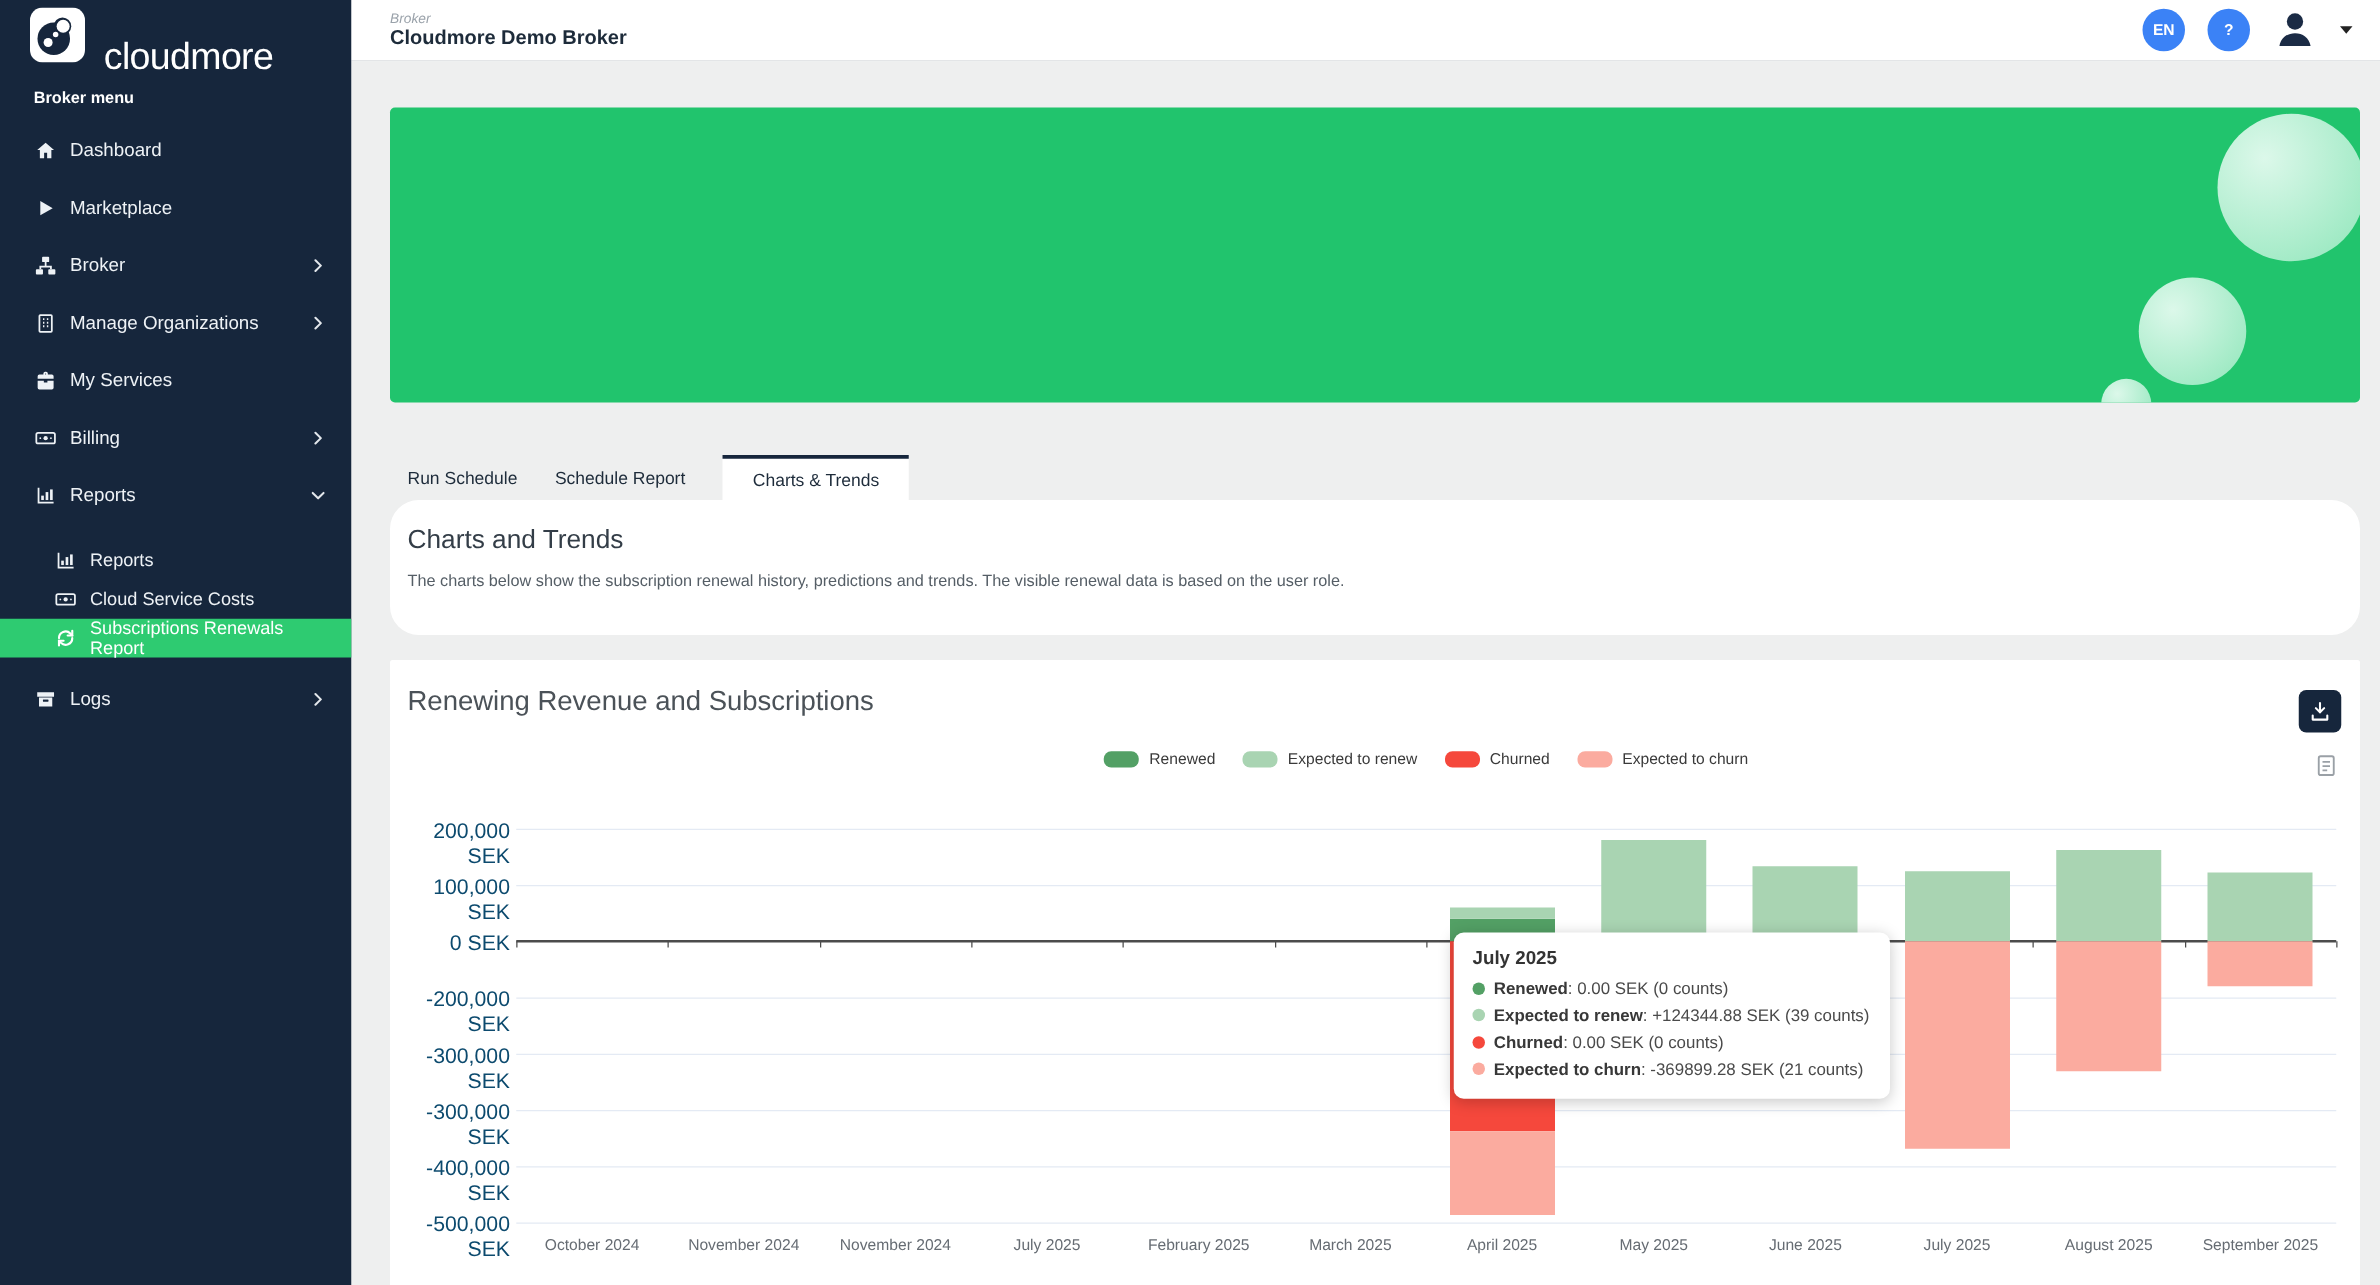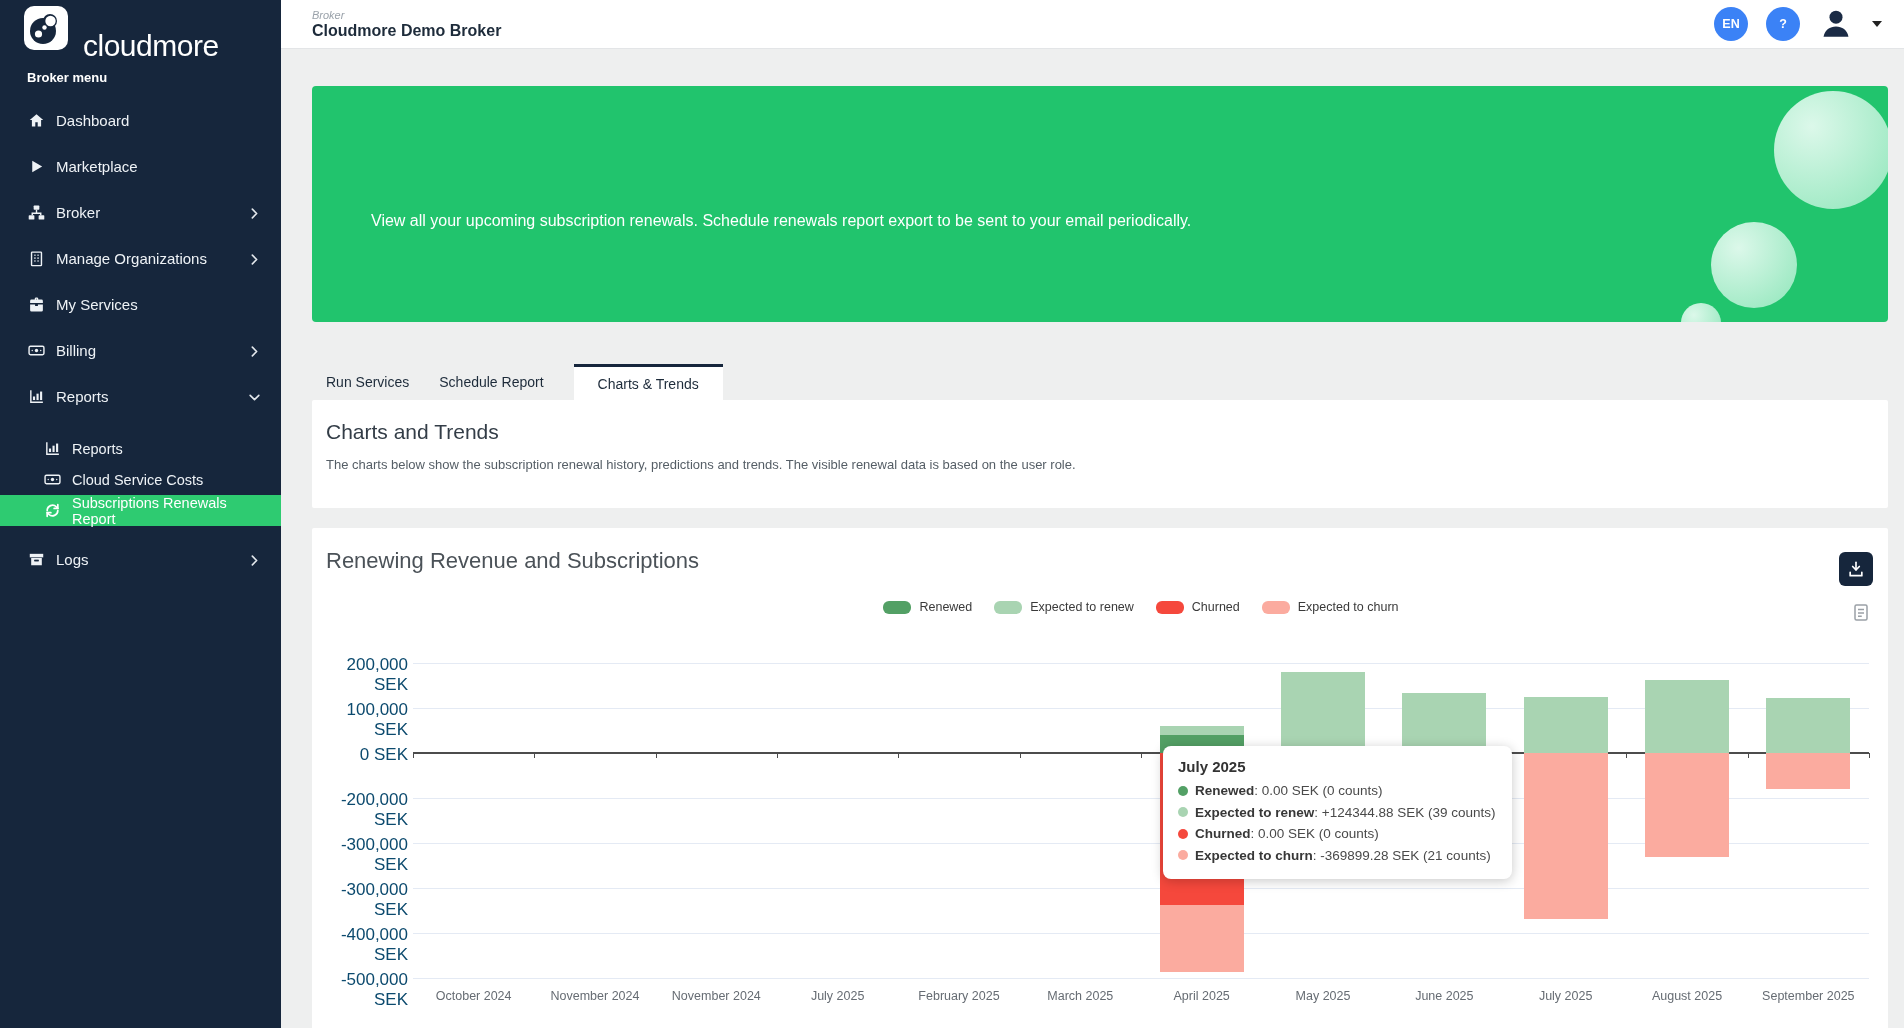--- a/index.html
+++ b/index.html
@@ -48,21 +48,21 @@
   .bubble { position:absolute; border-radius:50%; background:radial-gradient(circle at 32% 30%, #dcf8ea, #8fe6ba); }
   .b1 { width:118px; height:118px; right:-4px; top:5px; }
   .b2 { width:86px;  height:86px;  right:91px; top:136px; }
   .b3 { width:40px;  height:40px;  right:167px; top:217px; }
 
   .tabs { margin-top:42px; height:36px; display:flex; align-items:stretch; padding-left:14px; }
   .tab { display:flex; align-items:center; font-size:14px; color:#1d2b3a; margin-right:30px; cursor:pointer; }
   .tab.active { background:#fff; border-top:3px solid #16263c; padding:0 24px; margin-right:0; }
 
   .card { background:#fff; border-radius:2px; }
-  .section-card { height:108px; padding:20px 14px; }
+  .section-card { height:108px; padding:20px 14px;border-radius:23px; }
   .section-title { font-size:21px; color:#333d47; }
   .section-desc { font-size:13px; color:#555e66; margin-top:13px; }
 
   .chart-card { position:relative; margin-top:20px; height:520px; }
   .chart-title { position:absolute; left:14px; top:20px; font-size:22px; color:#4b5258; }
   .download-btn { position:absolute; right:15px; top:24px; width:34px; height:34px; background:#16263c;
                   border:none; border-radius:6px; cursor:pointer; display:flex; align-items:center; justify-content:center; }
   .download-btn svg { width:20px; height:20px; }
 
   .legend { position:absolute; left:101px; top:72px; width:1456px; display:flex; justify-content:center;
@@ -252,25 +252,24 @@
     </div>
   </header>
 
   <div class="content">
 
     <div class="banner">
       <div class="bubble b1"></div>
       <div class="bubble b2"></div>
       <div class="bubble b3"></div>
 
-      <div class="banner-desc">View all your upcoming subscription renewals. Schedule renewals report export to be sent to your email periodically.</div>
     </div>
 
     <div class="tabs" id="tabs">
-        <div class="tab">Run Services</div>
+        <div class="tab">Run Schedule</div>
         <div class="tab">Schedule Report</div>
         <div class="tab active">Charts &amp; Trends</div>
       </div>
 
     <div class="card section-card">
       <div class="section-title">Charts and Trends</div>
       <div class="section-desc">The charts below show the subscription renewal history, predictions and trends. The visible renewal data is based on the user role.</div>
     </div>
 
     <div class="card chart-card">

